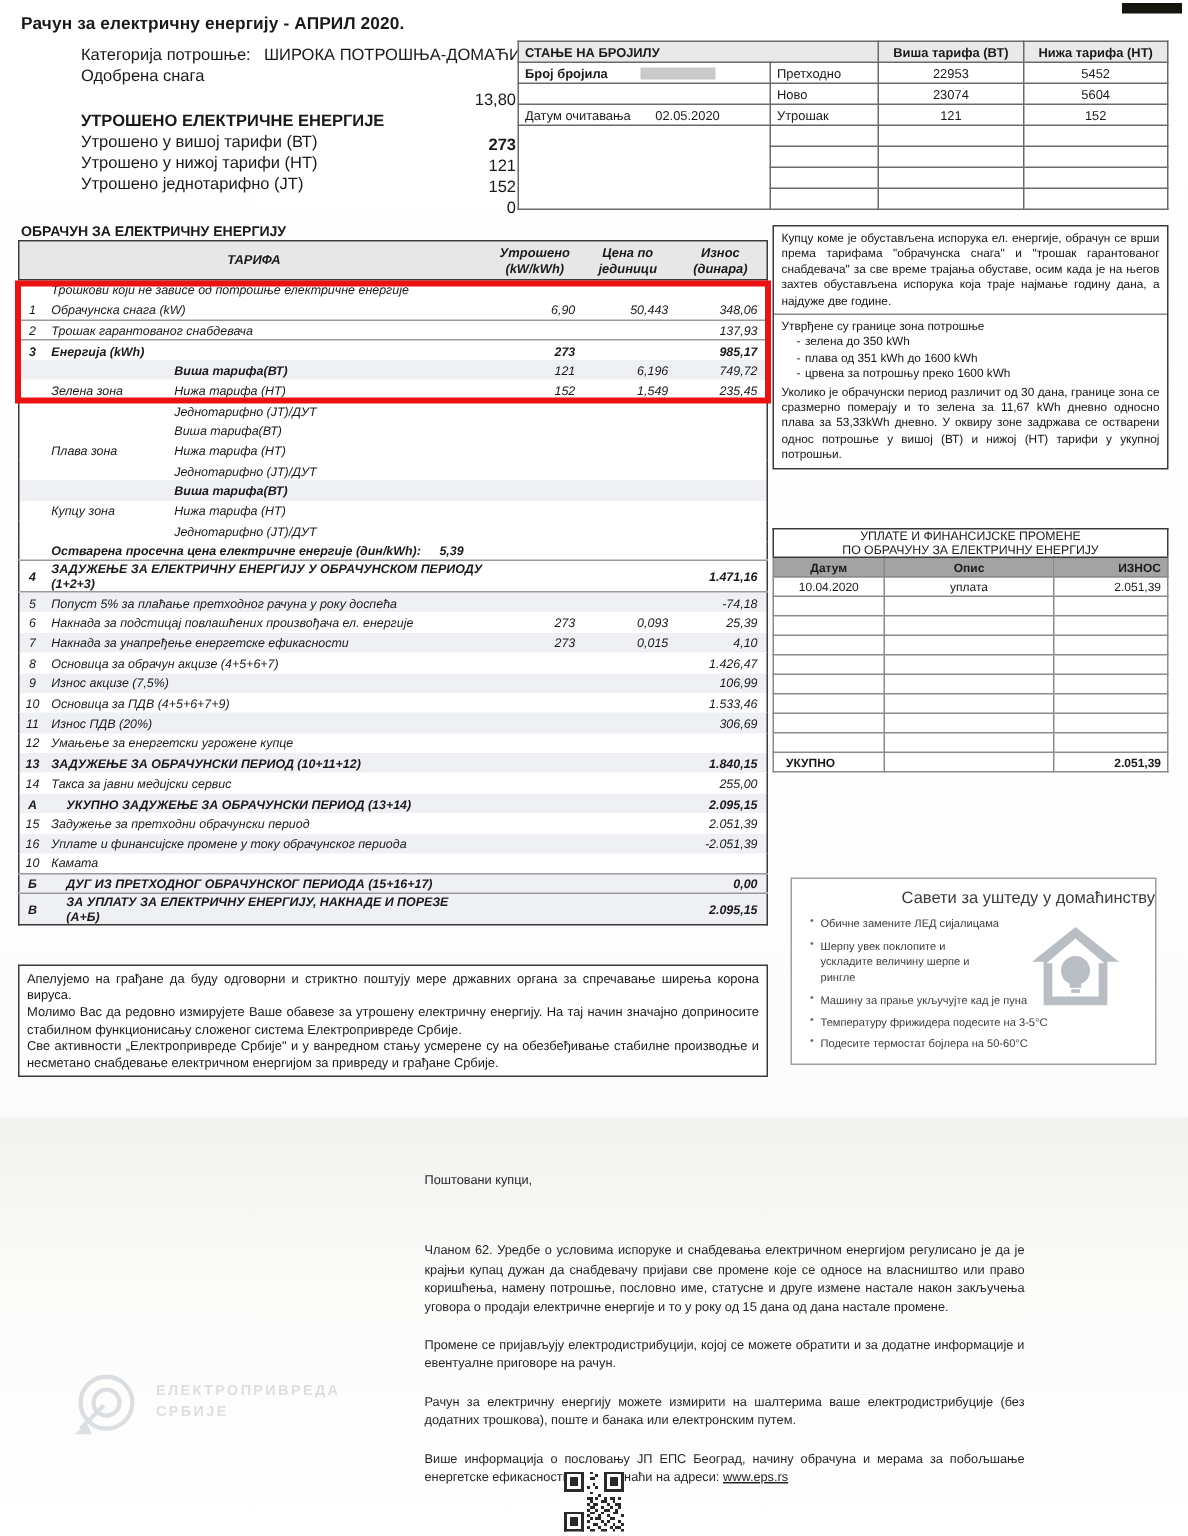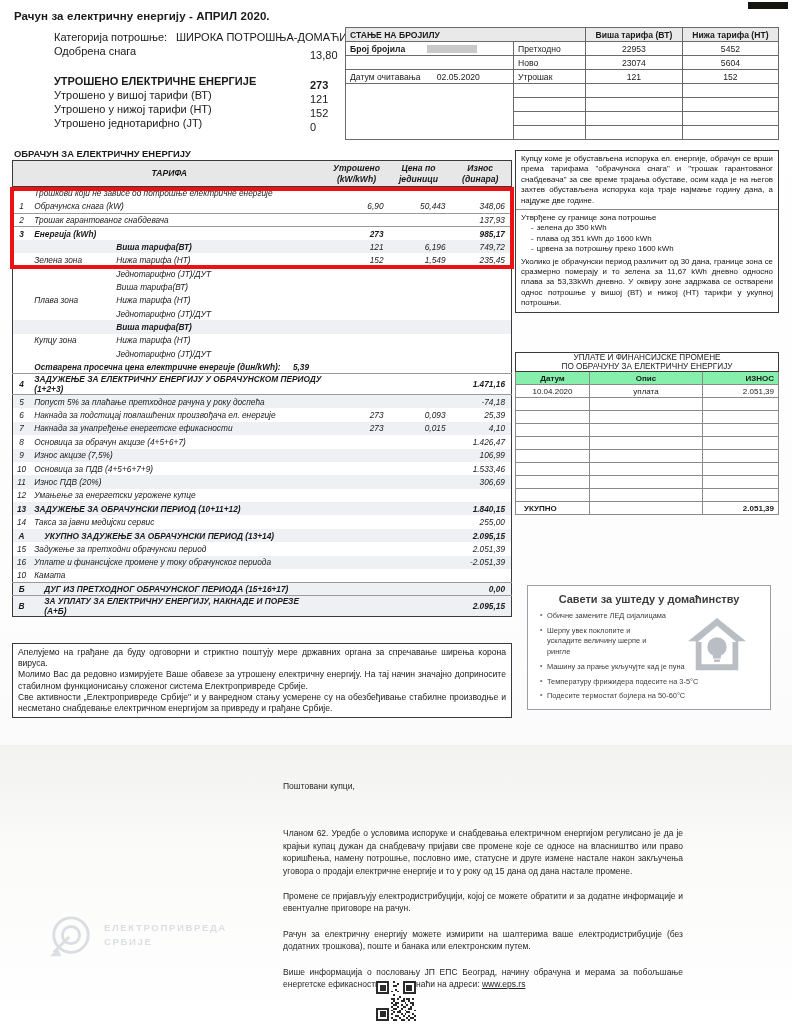--- a/index.html
+++ b/index.html
@@ -30,21 +30,21 @@
   
   .doc-title {
     position:absolute; left:14px; top:10px;
     font-size:11.5px; font-weight:bold; letter-spacing:.1px;
   }
 
   .hdr-block { position:absolute; left:14px; top:31px; width:330px; font-size:11px;margin-left:40px; }
   .hdr-row { position:relative; height:14px; white-space:nowrap; }
   .hdr-row .l { position:absolute; left:0; top:0; }
   .hdr-row .v1 { position:absolute; left:122px; top:0; }
-  .hdr-row .v2 { position:absolute; left:256px; top:4px; width:34px; }
+  .hdr-row .v2 { position:absolute; left:256px; top:16px; text-align:right; width:34px; }
   .hdr-row .u  { position:absolute; left:297px; top:0; }
   .hdr-row .p  { position:absolute; left:330px; top:0; }
   .hdr-row.b { font-weight:bold; }
 
   
   .meter {
     position:absolute; left:345px; top:27px; width:434px;
     border:1px solid #2a2a2a; border-collapse:collapse; font-size:8.6px;
     background:#fff;
   }
@@ -109,42 +109,42 @@
   .pay {
     position:absolute; left:515px; top:352px; width:264px;
     border:1px solid #3a3a3a; border-collapse:collapse; font-size:8px;
     background:#fff;
   }
   .pay td, .pay th { border:1px solid #8a8a8a; height:13px; padding:0 4px; font-weight:normal; }
   .pay .title td {
     border:none; border-bottom:1px solid #3a3a3a;
     text-align:center; font-weight:normal; height:12px; font-size:8.2px;
   }
-  .pay .hd td { font-weight:bold; text-align:center; background:#86efac; }
+  .pay .hd td { font-weight:bold; text-align:center; background:#a3a3a3; }
   .pay .hd td.r { text-align:right; }
   .pay .c1 { width:74px; text-align:center; }
   .pay .c2 { text-align:center; }
   .pay .c3 { width:76px; text-align:right; }
   .pay .tot td { font-weight:bold; }
   .pay .tot .c1 { text-align:left; padding-left:8px; }
 
   
   .notice {
     position:absolute; left:12px; top:643px; width:500px;
     border:1px solid #3a3a3a; background:#fff;
     font-size:8.6px; line-height:11.2px; padding:3px 5px; text-align:justify;
   }
 
   
   .tips {
     position:absolute; left:527px; top:585px; width:244px; height:125px;
     border:1px solid #9aa0a6; background:#fff; overflow:hidden;
   }
   .tips h3 {
-    margin:7px 0 6px 0; text-align:center; font-weight:bold;
+    margin:7px 0 6px 0; text-align:right; font-weight:normal;
     font-size:11px; color:#3c3c3c;
   }
   .tips ul { margin:0; padding:0 6px 0 12px; list-style:none; }
   .tips li {
     font-size:7.4px; line-height:10.4px; color:#3c3c3c;
     margin-bottom:4.5px; position:relative; padding-left:7px;
   }
   .tips li:before {
     content:"•"; position:absolute; left:0; top:-1px; font-size:7px; color:#6a6a6a;
   }

